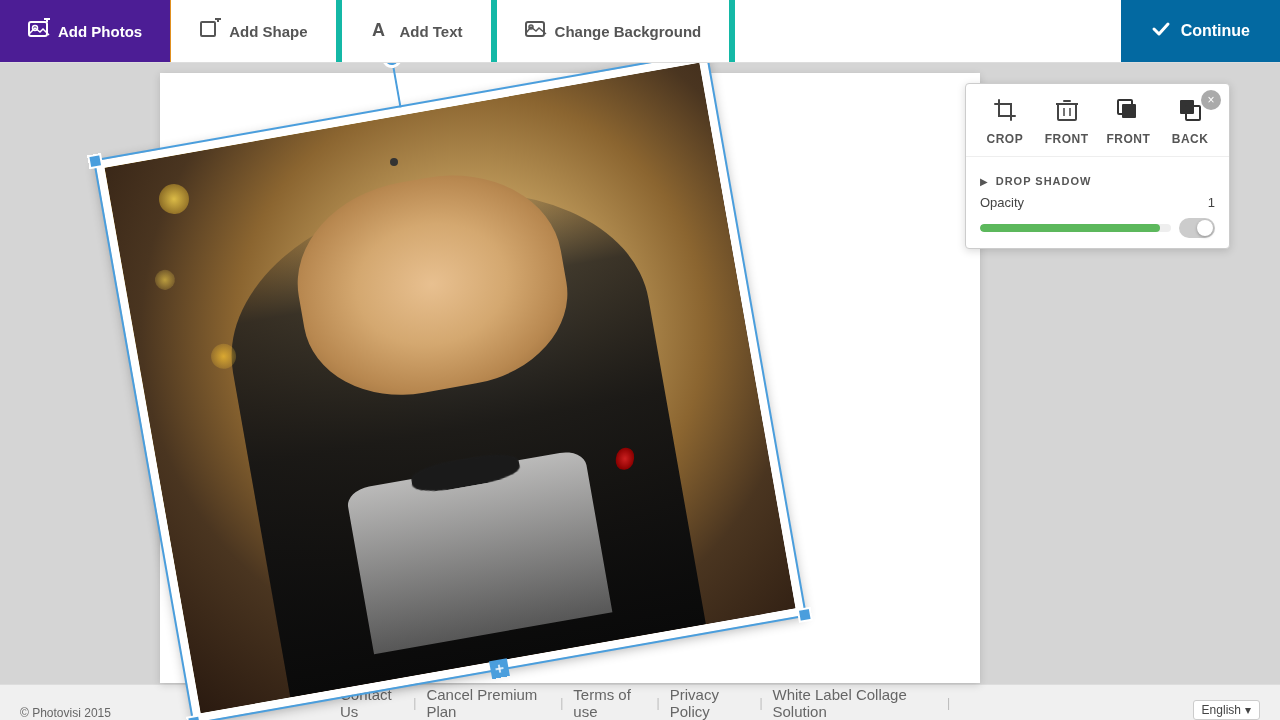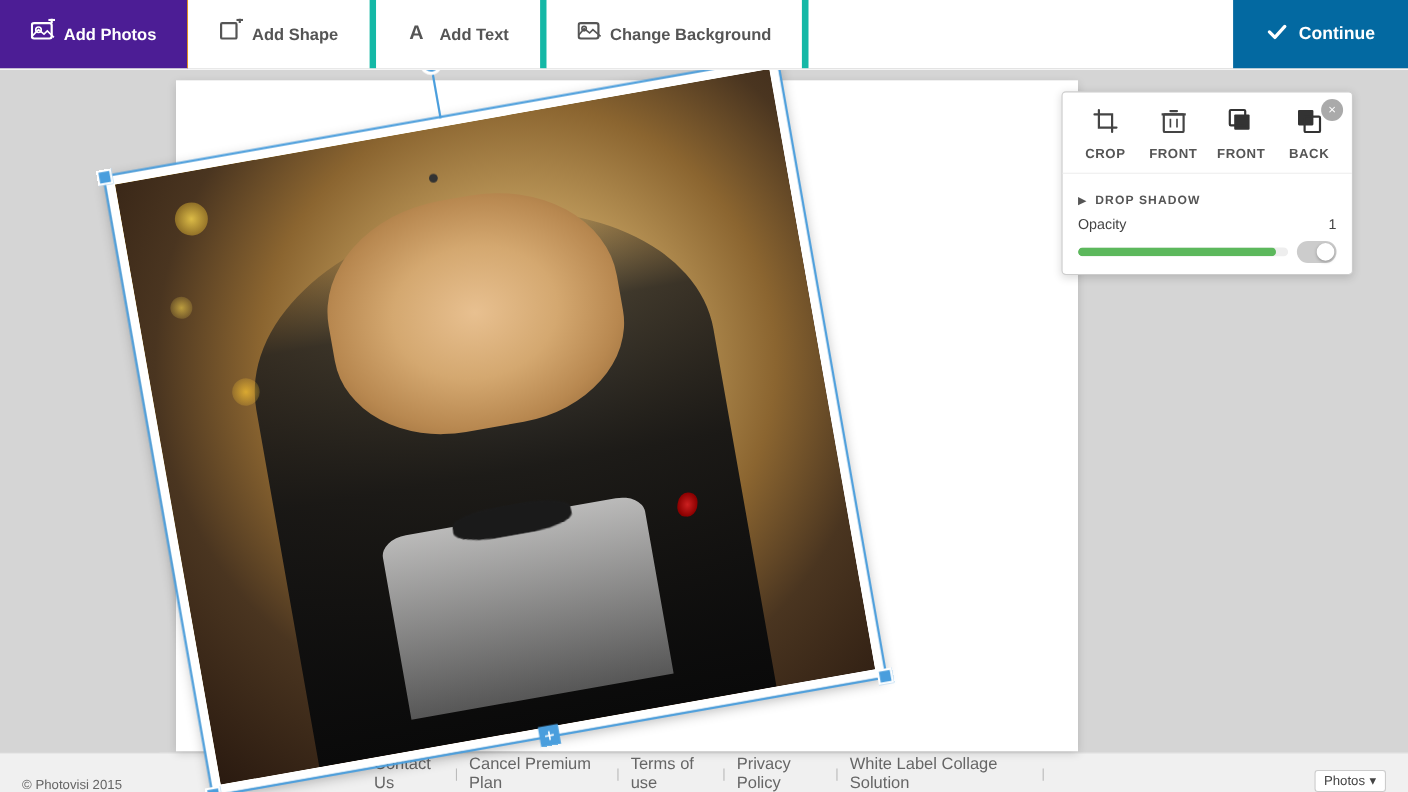--- a/index.html
+++ b/index.html
@@ -644,17 +644,17 @@
     <span class="footer-divider">|</span>
     <a class="footer-link">Terms of use</a>
     <span class="footer-divider">|</span>
     <a class="footer-link">Privacy Policy</a>
     <span class="footer-divider">|</span>
     <a class="footer-link">White Label Collage Solution</a>
     <span class="footer-divider">|</span>
   </div>
   <div class="footer-right">
     <div class="lang-select">
-      <span>Photos</span>
+      <span>English</span>
       <span>▾</span>
     </div>
   </div>
 </div>
 
 </body></html>

